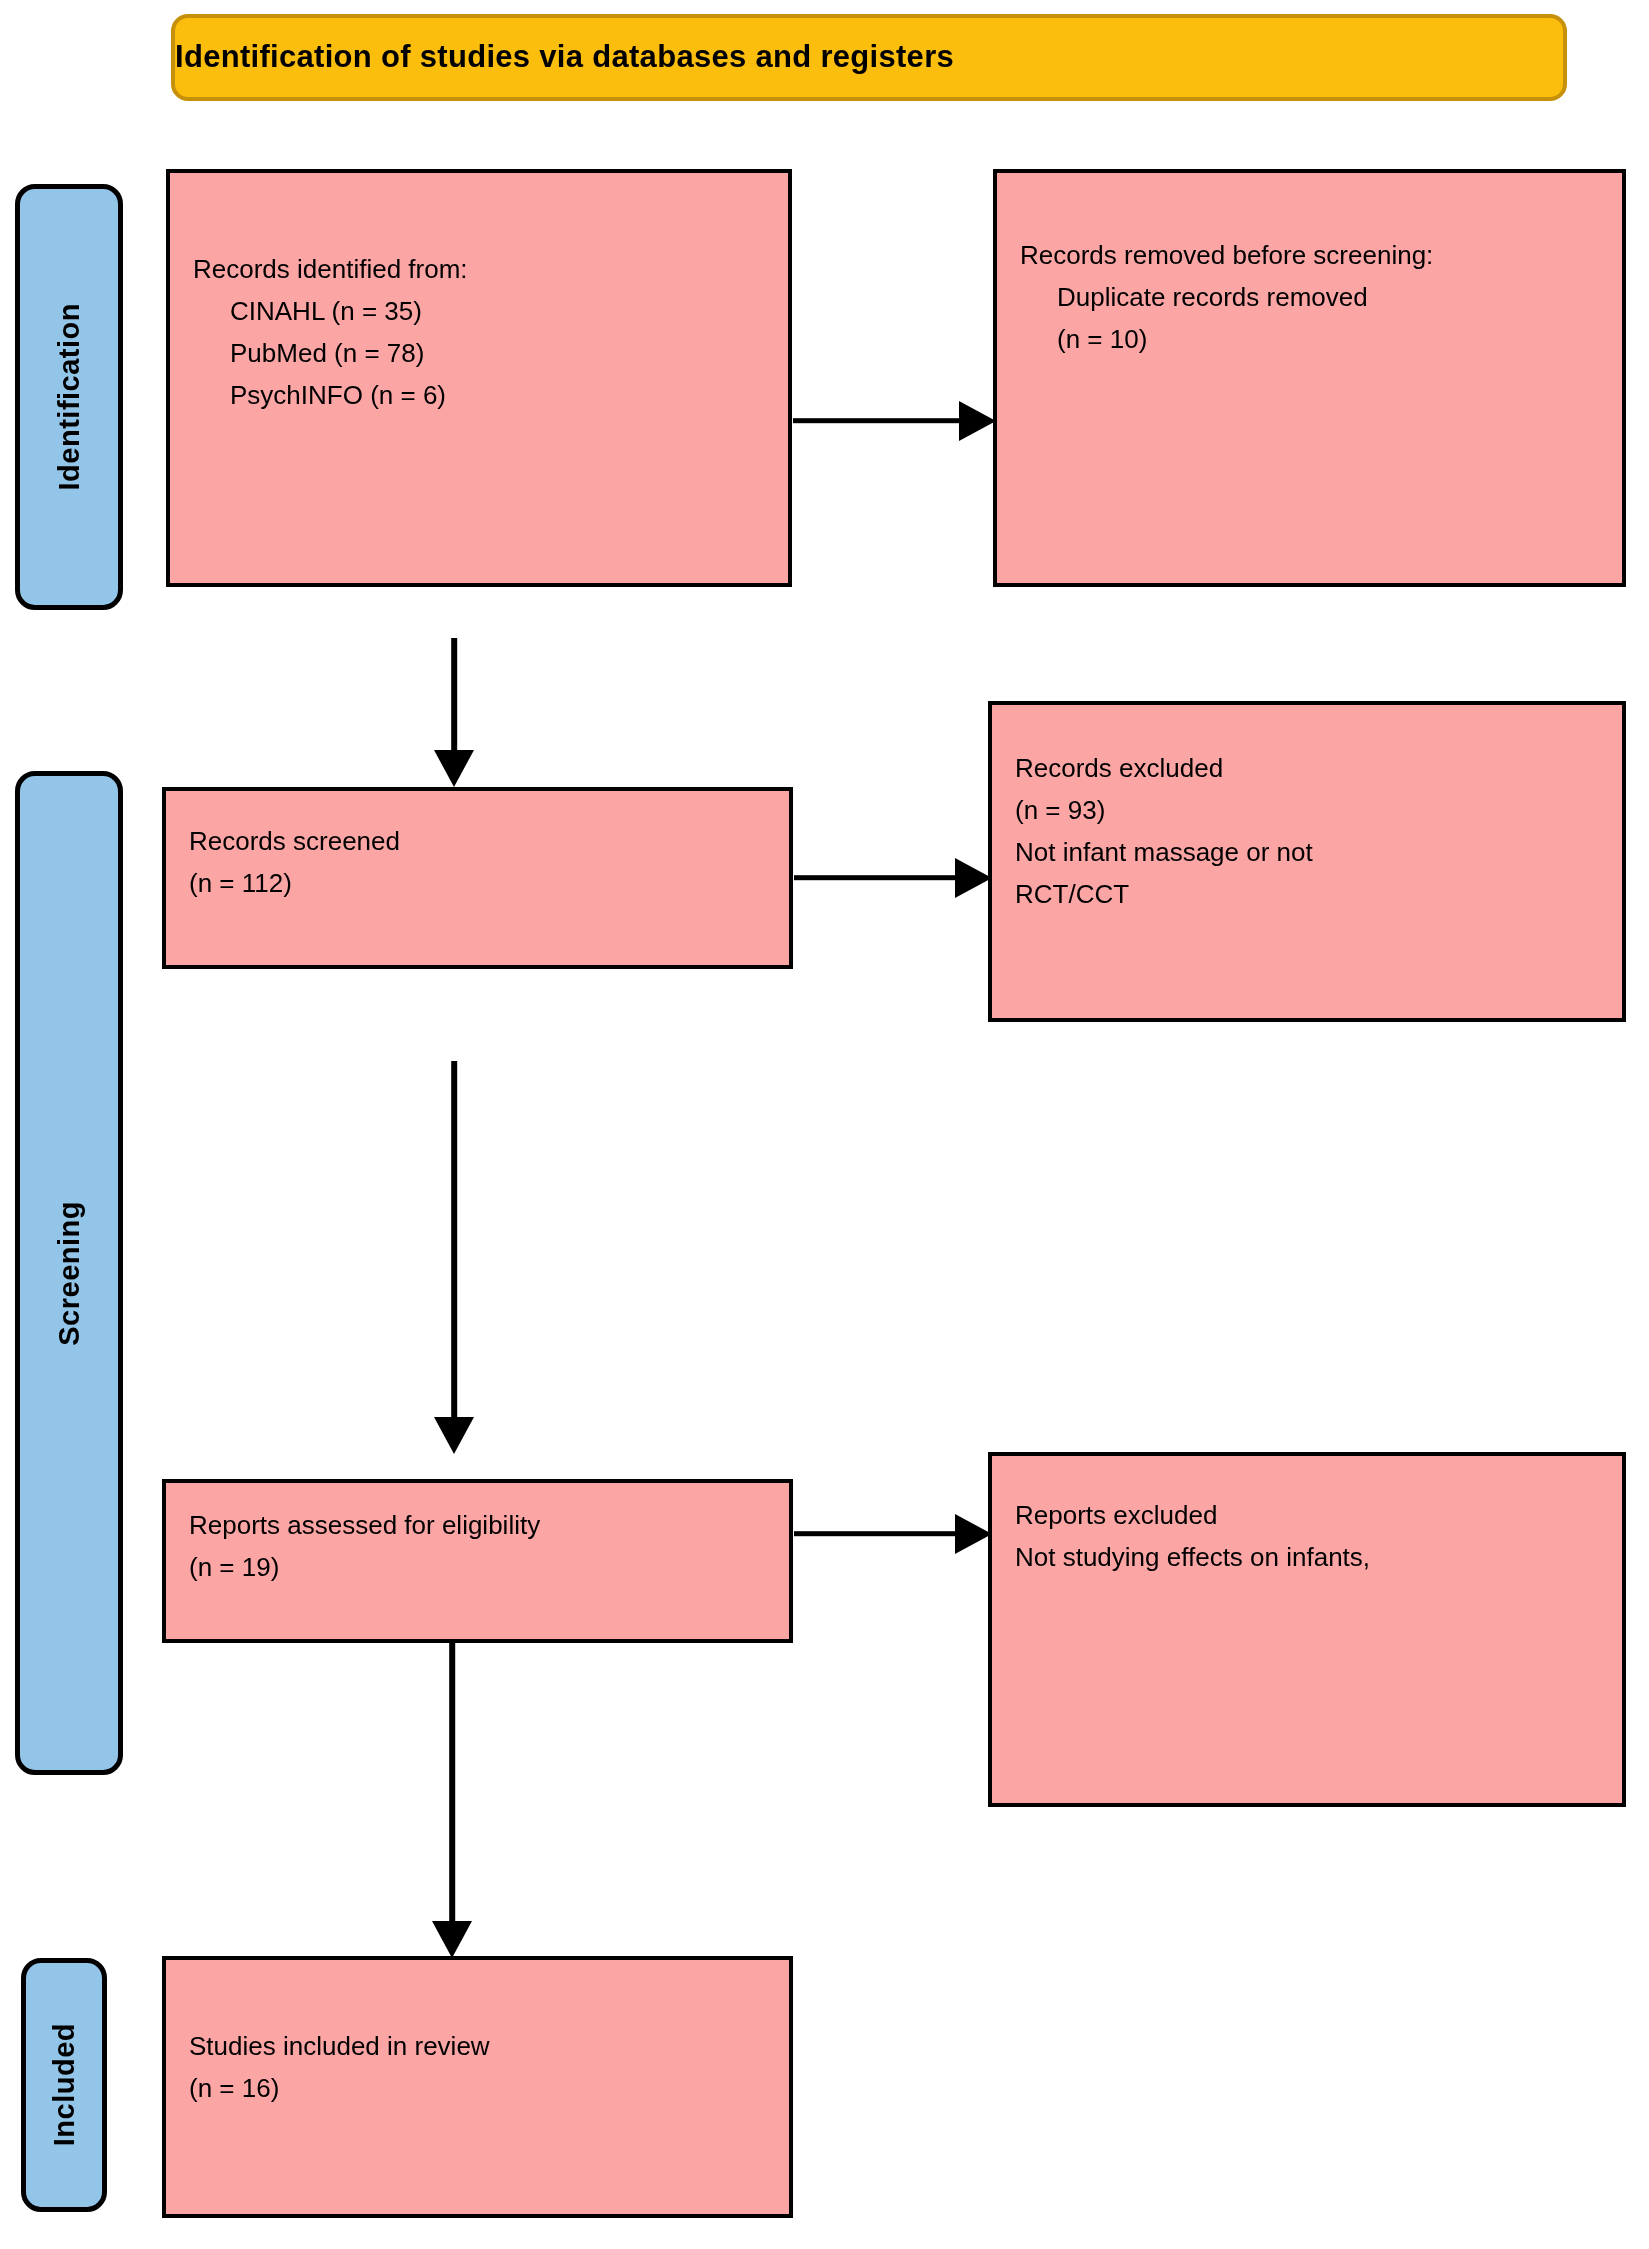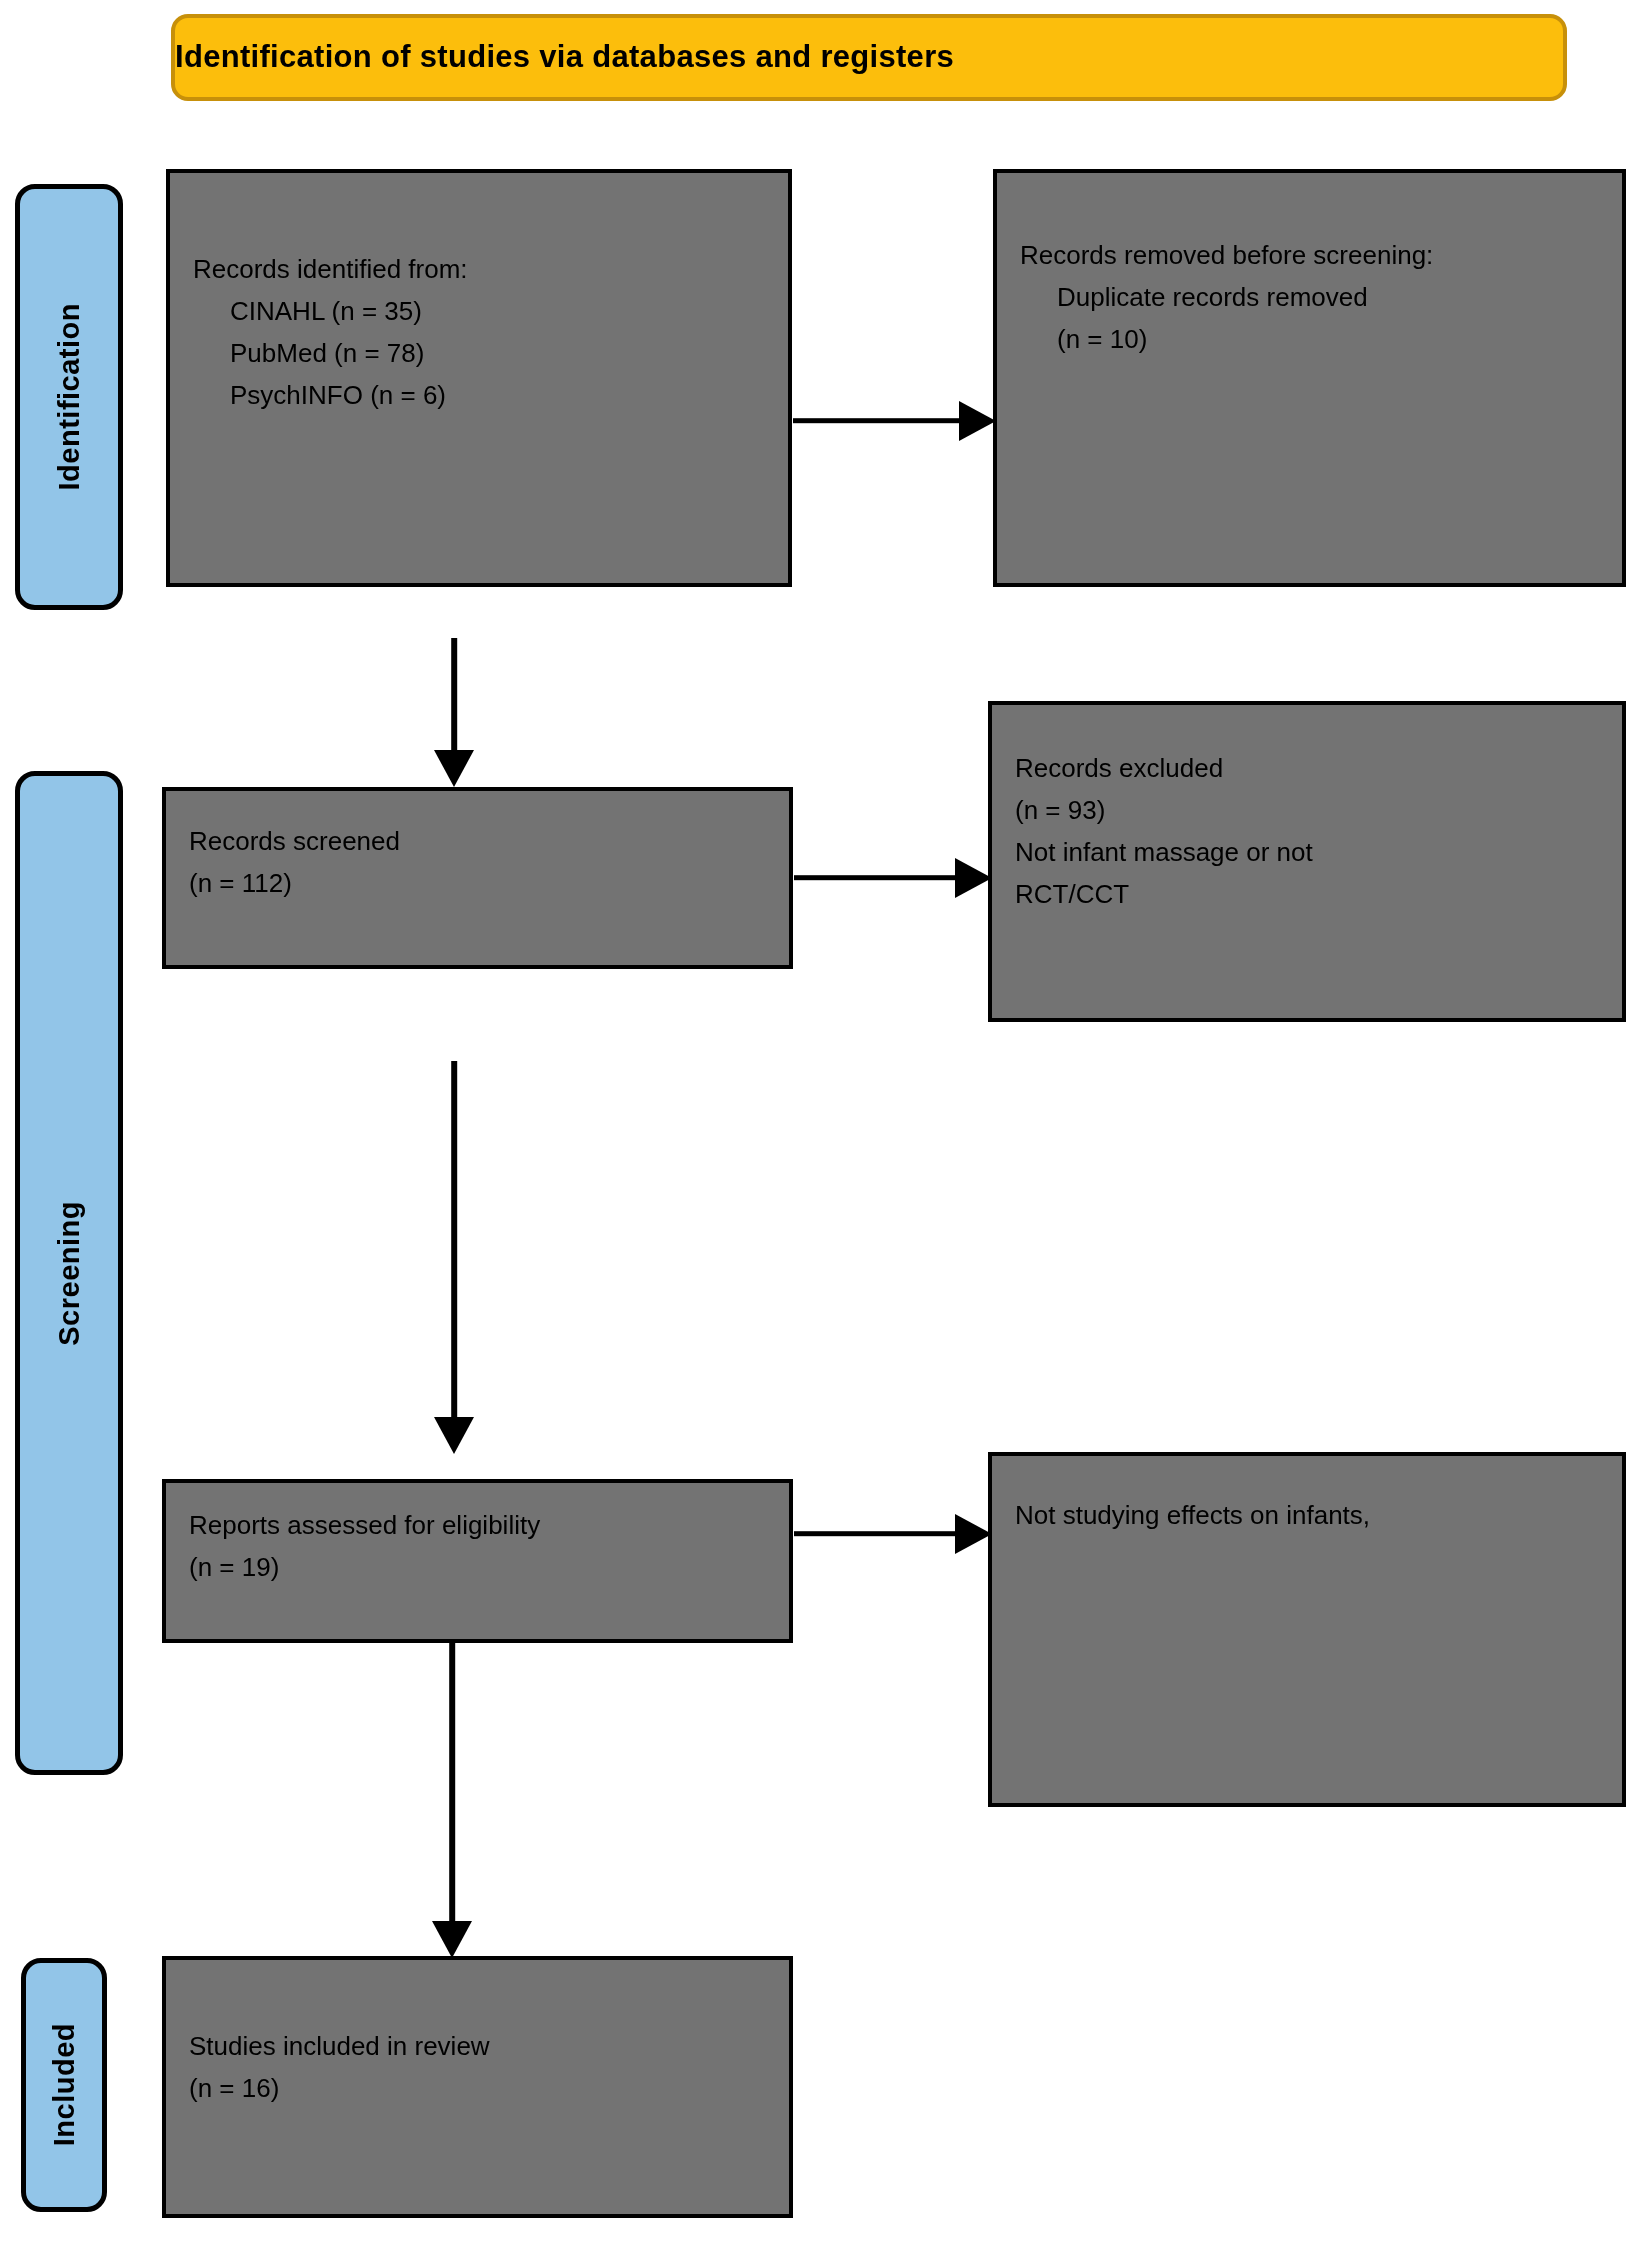--- a/index.html
+++ b/index.html
@@ -61,21 +61,21 @@
     letter-spacing: 0.5px;
     white-space: nowrap;
   }
   #tab-identification { left: 15px; top: 184px; width: 108px; height: 426px; }
   #tab-screening     { left: 15px; top: 771px; width: 108px; height: 1004px; }
   #tab-included      { left: 21px; top: 1958px; width: 86px; height: 254px; }
 
   
   .flow-box {
     position: absolute;
-    background: #737373;
+    background: #fca5a5;
     border: 4.6px solid #000000;
     box-sizing: border-box;
     padding: 0;
   }
   .box-inner {
     position: absolute;
     left: 0; right: 0;
     padding: 0 23px;
   }
   .box-line {
@@ -229,20 +229,21 @@
 
   <div class="flow-box" id="box-eligibility">
     <div class="box-inner">
       <p class="box-line">Reports assessed for eligibility</p>
       <p class="box-line">(n = 19)</p>
     </div>
   </div>
 
   <div class="flow-box" id="box-excluded-reps">
     <div class="box-inner">
+      <p class="box-line">Reports excluded</p>
       <p class="box-line justified">Not studying effects on infants,</p>
     </div>
   </div>
 
   <div class="flow-box" id="box-included">
     <div class="box-inner">
       <p class="box-line">Studies included in review</p>
       <p class="box-line">(n = 16)</p>
     </div>
   </div>

